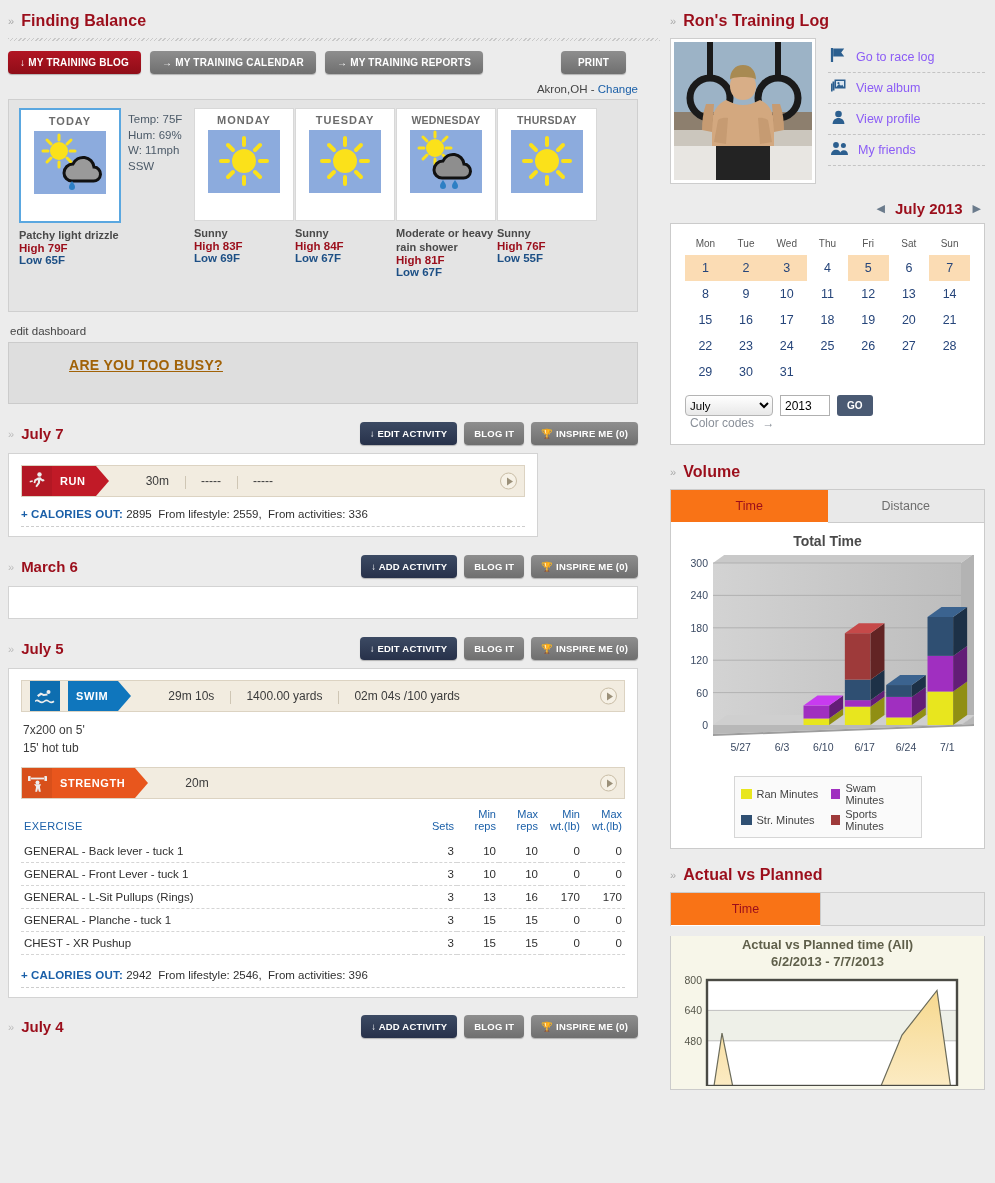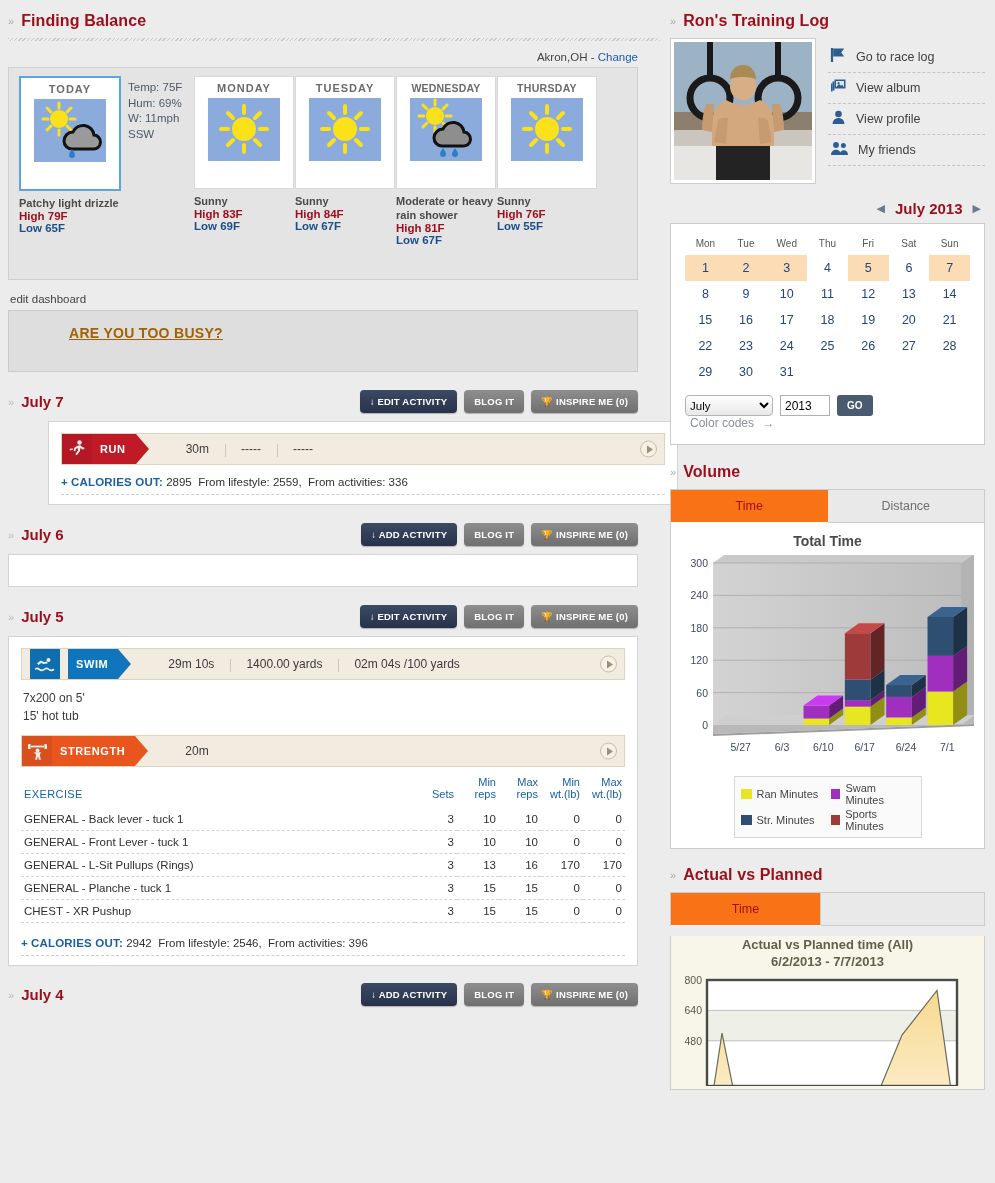--- a/index.html
+++ b/index.html
@@ -124,21 +124,21 @@
      background-image: repeating-linear-gradient(135deg,#c9c9c9 0 1px,transparent 1px 3px); }
   table.ex td { padding:5px 3px; color:#2f2f2f; border-bottom:1px dashed #d5d5d5; }
   table.ex td.num { text-align:right; }
 
   
   .profile { display:flex; gap:12px; }
   .photo { width:146px;height:146px; border:1px solid #cdcdcd; background:#fff; padding:3px; }
   .photo-in { width:100%;height:100%; background:linear-gradient(#9db4c8 0 38%,#b0a89b 38% 62%,#cfcac2 62% 100%); position:relative; overflow:hidden;}
   .links { flex:1; padding-top:4px; }
   .link-row { display:flex; align-items:center; gap:9px; padding:5px 2px 6px 2px; border-bottom:1px dashed #c4c4c4; }
-  .link-row a { color:#404040; text-decoration:none; font-size:12.5px; }
+  .link-row a { color:#8b5cf6; text-decoration:none; font-size:12.5px; }
   .link-row svg { flex:0 0 auto; }
 
   .cal-title { display:flex; align-items:center; justify-content:flex-end; gap:10px; margin:16px 4px 6px 0;}
   .cal-title .arw { color:#6b7b8c; font-size:11px; cursor:pointer;}
   .cal-title h3 { margin:0; font-size:15px; color:#9b0e1b; font-weight:bold; }
 
   .cal-box { background:#fff; border:1px solid #cbcbcb; padding:12px 14px 14px 14px; }
   table.cal { width:100%; border-collapse:collapse; }
   table.cal th { font-size:10px; color:#555; font-weight:normal; padding:2px 0 6px 0; }
   table.cal td { text-align:center; font-size:12.5px; color:#26457a; padding:6px 0; width:14.28%; }
@@ -179,20 +179,27 @@
 
   <div class="col-left">
 
     <div class="sec-head">
       <span class="chev">»</span>
       <h2>Finding Balance</h2>
     </div>
 
     <div class="hr-dots"></div>
 
+    <div class="btn-row">
+      <button class="btn btn-red">↓ MY TRAINING BLOG</button>
+      <button class="btn btn-gray">→ MY TRAINING CALENDAR</button>
+      <button class="btn btn-gray">→ MY TRAINING REPORTS</button>
+      <span class="spacer"></span>
+      <button class="btn btn-gray" style="padding:6px 17px;margin-right:34px;">PRINT</button>
+    </div>
 
     <div class="loc-line" style="width:630px;">
       <span>Akron,OH</span>
       <span>-</span>
       <a href="#">Change</a>
     </div>
 
     
     <div class="weather" style="width:630px;">
 
@@ -350,21 +357,21 @@
       <h3>July 7</h3>
       <div class="acts">
         <button class="btn btn-navy small">↓ EDIT ACTIVITY</button>
         <button class="btn btn-gray small">BLOG IT</button>
         <button class="btn btn-gray small">
           <span>🏆</span>
           <span>INSPIRE ME (0)</span>
         </button>
       </div>
     </div>
-    <div class="daybody" style="width:630px;margin-left:40px;">
+    <div class="daybody" style="width:530px;">
       <div class="act-bar run">
         <div class="act-ico">
           <svg width="20" height="20" viewBox="0 0 20 20" fill="#fff">
             <circle cx="12.5" cy="3.5" r="2.2"></circle>
             <path d="M11 6.4 7.4 8.6l-.8 3.4 1.7.3.6-2.3 1.9-1 .2 2.3-2.6 3.9 1.5 1 3-4 .4-3.1 2 1.3 2.2-.5-.4-1.5-2-.5-1.6-1.6z"></path>
             <path d="M5.5 9.3 2.6 10l.3 1.4 3-.7z"></path>
           </svg>
         </div>
         <div class="act-tag">RUN</div>
         <div class="act-stats">
@@ -381,21 +388,21 @@
         <b class="lbl">CALORIES OUT:</b>
         <span>2895</span>&nbsp;
         <span>From lifestyle: 2559,</span>&nbsp;
         <span>From activities: 336</span>
       </div>
     </div>
 
     
     <div class="dayhead" style="width:630px;">
       <span class="chev">»</span>
-      <h3>July 6</h3>
+      <h3>March 6</h3>
       <div class="acts">
         <button class="btn btn-navy small">↓ ADD ACTIVITY</button>
         <button class="btn btn-gray small">BLOG IT</button>
         <button class="btn btn-gray small">
           <span>🏆</span>
           <span>INSPIRE ME (0)</span>
         </button>
       </div>
     </div>
     <div class="daybody empty" style="width:630px;"></div>

